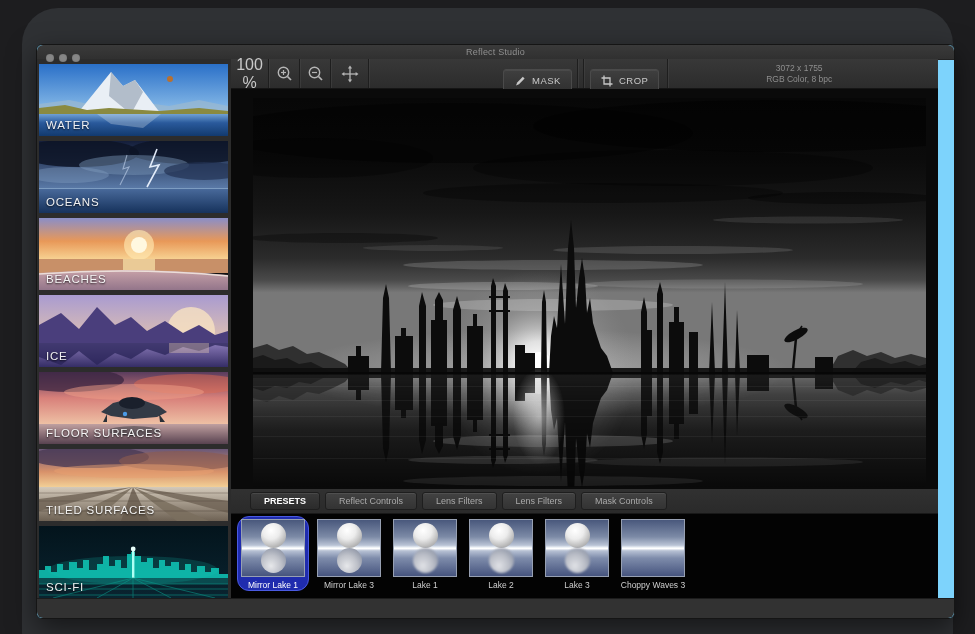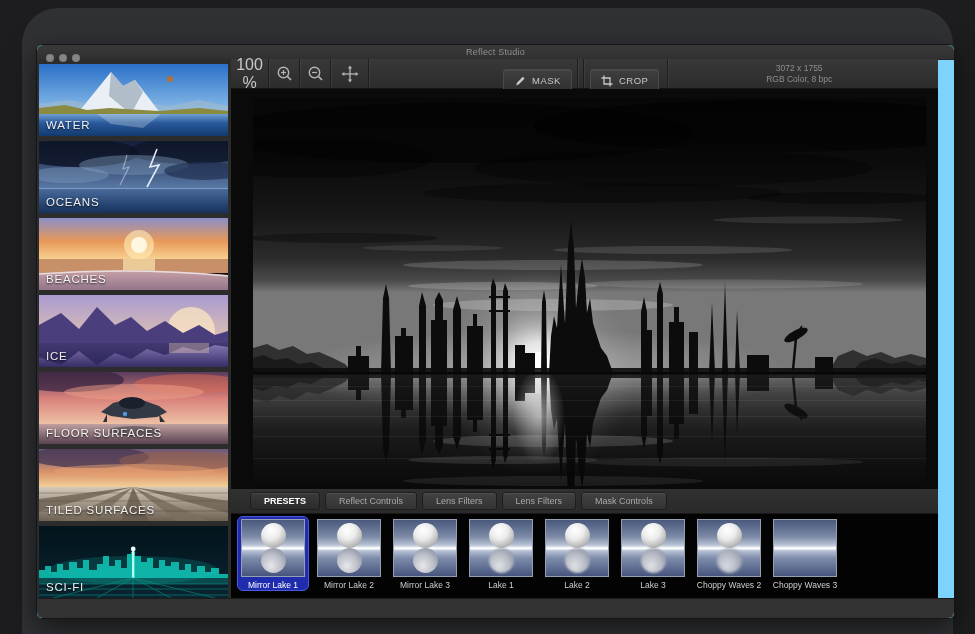--- a/index.html
+++ b/index.html
@@ -99,21 +99,21 @@
   
   .presetstrip{
     position:absolute;left:194px;top:468px;width:707px;height:85px;
     background:#030303;border-top:1px solid #181818;
     display:flex;align-items:flex-start;padding:2px 0 0 6px;
     box-sizing:border-box;overflow:hidden;
   }
   .preset{
     width:70px;flex:0 0 auto;margin-right:4px;padding-top:2px;
     display:flex;flex-direction:column;align-items:center;
-    border:1px solid transparent;border-radius:6px;cursor:pointer;
+    border:1px solid transparent;border-radius:12px;cursor:pointer;
   }
   .preset.selected{background:#1f2cae;border-color:#4a5ae0;}
   .pscene{
     position:relative;width:62px;height:56px;border:1px solid #97a0b2;overflow:hidden;
     background:linear-gradient(#49587c 0%, #7c8aa6 30%, #b9c3d5 45%, #eef2f7 49%, #ffffff 51%, #b7c1d4 55%, #7e8cab 68%, #46547e 100%);
   }
   .sphere{
     position:absolute;left:50%;top:3px;margin-left:-12.5px;width:25px;height:25px;border-radius:50%;
     background:radial-gradient(circle at 40% 30%, #ffffff 0%, #ececec 38%, #b6b6b6 72%, #8b8f98 100%);
   }
@@ -540,27 +540,20 @@
           <div class="sphere"></div>
           <div class="sphere-r"></div>
         </div>
         <div class="plabel">Mirror Lake 1</div>
       </div>
         <div class="preset v-mirror">
         <div class="pscene">
           <div class="sphere"></div>
           <div class="sphere-r"></div>
         </div>
-        <div class="plabel">Mirror Lake 2</div>
-      </div>
-        <div class="preset v-mirror">
-        <div class="pscene">
-          <div class="sphere"></div>
-          <div class="sphere-r"></div>
-        </div>
         <div class="plabel">Mirror Lake 3</div>
       </div>
         <div class="preset v-lake">
         <div class="pscene">
           <div class="sphere"></div>
           <div class="sphere-r"></div>
         </div>
         <div class="plabel">Lake 1</div>
       </div>
         <div class="preset v-lake">
@@ -572,27 +565,20 @@
       </div>
         <div class="preset v-lake">
         <div class="pscene">
           <div class="sphere"></div>
           <div class="sphere-r"></div>
         </div>
         <div class="plabel">Lake 3</div>
       </div>
         <div class="preset v-choppy">
         <div class="pscene">
-          <div class="sphere"></div>
-          <div class="sphere-r"></div>
-        </div>
-        <div class="plabel">Choppy Waves 2</div>
-      </div>
-        <div class="preset v-choppy">
-        <div class="pscene">
           
           
         </div>
         <div class="plabel">Choppy Waves 3</div>
       </div>
       </div>
 
     <div class="wfooter"></div>
   </div>
 </div>

